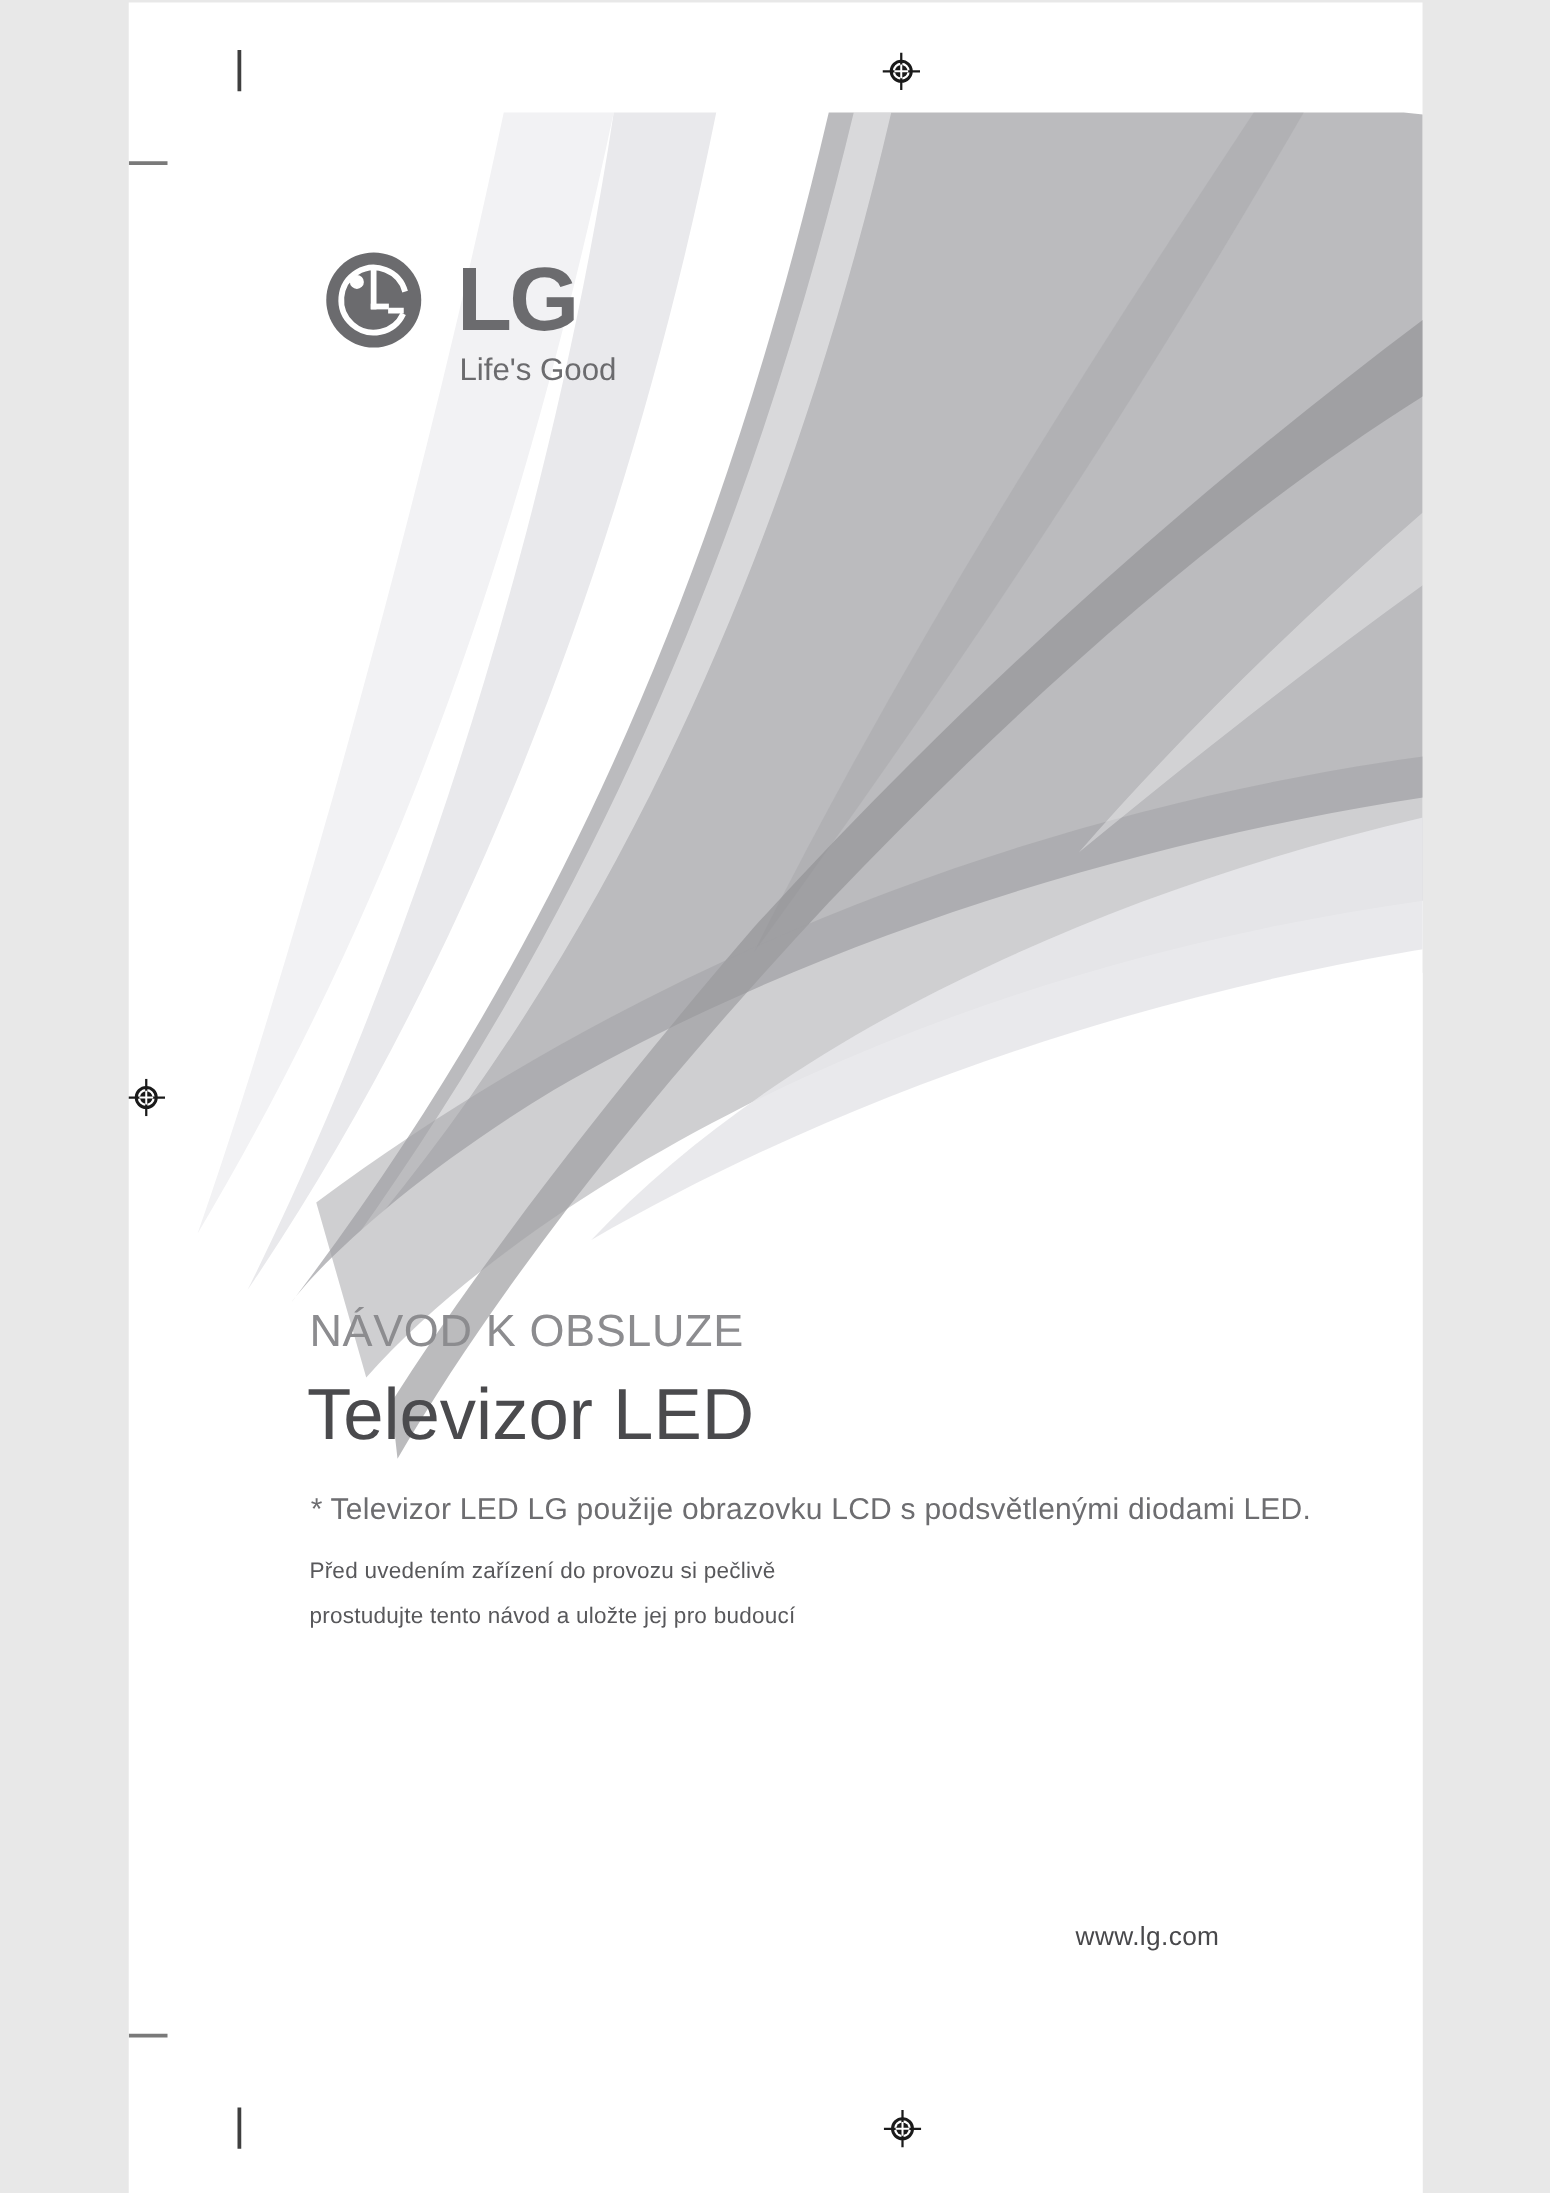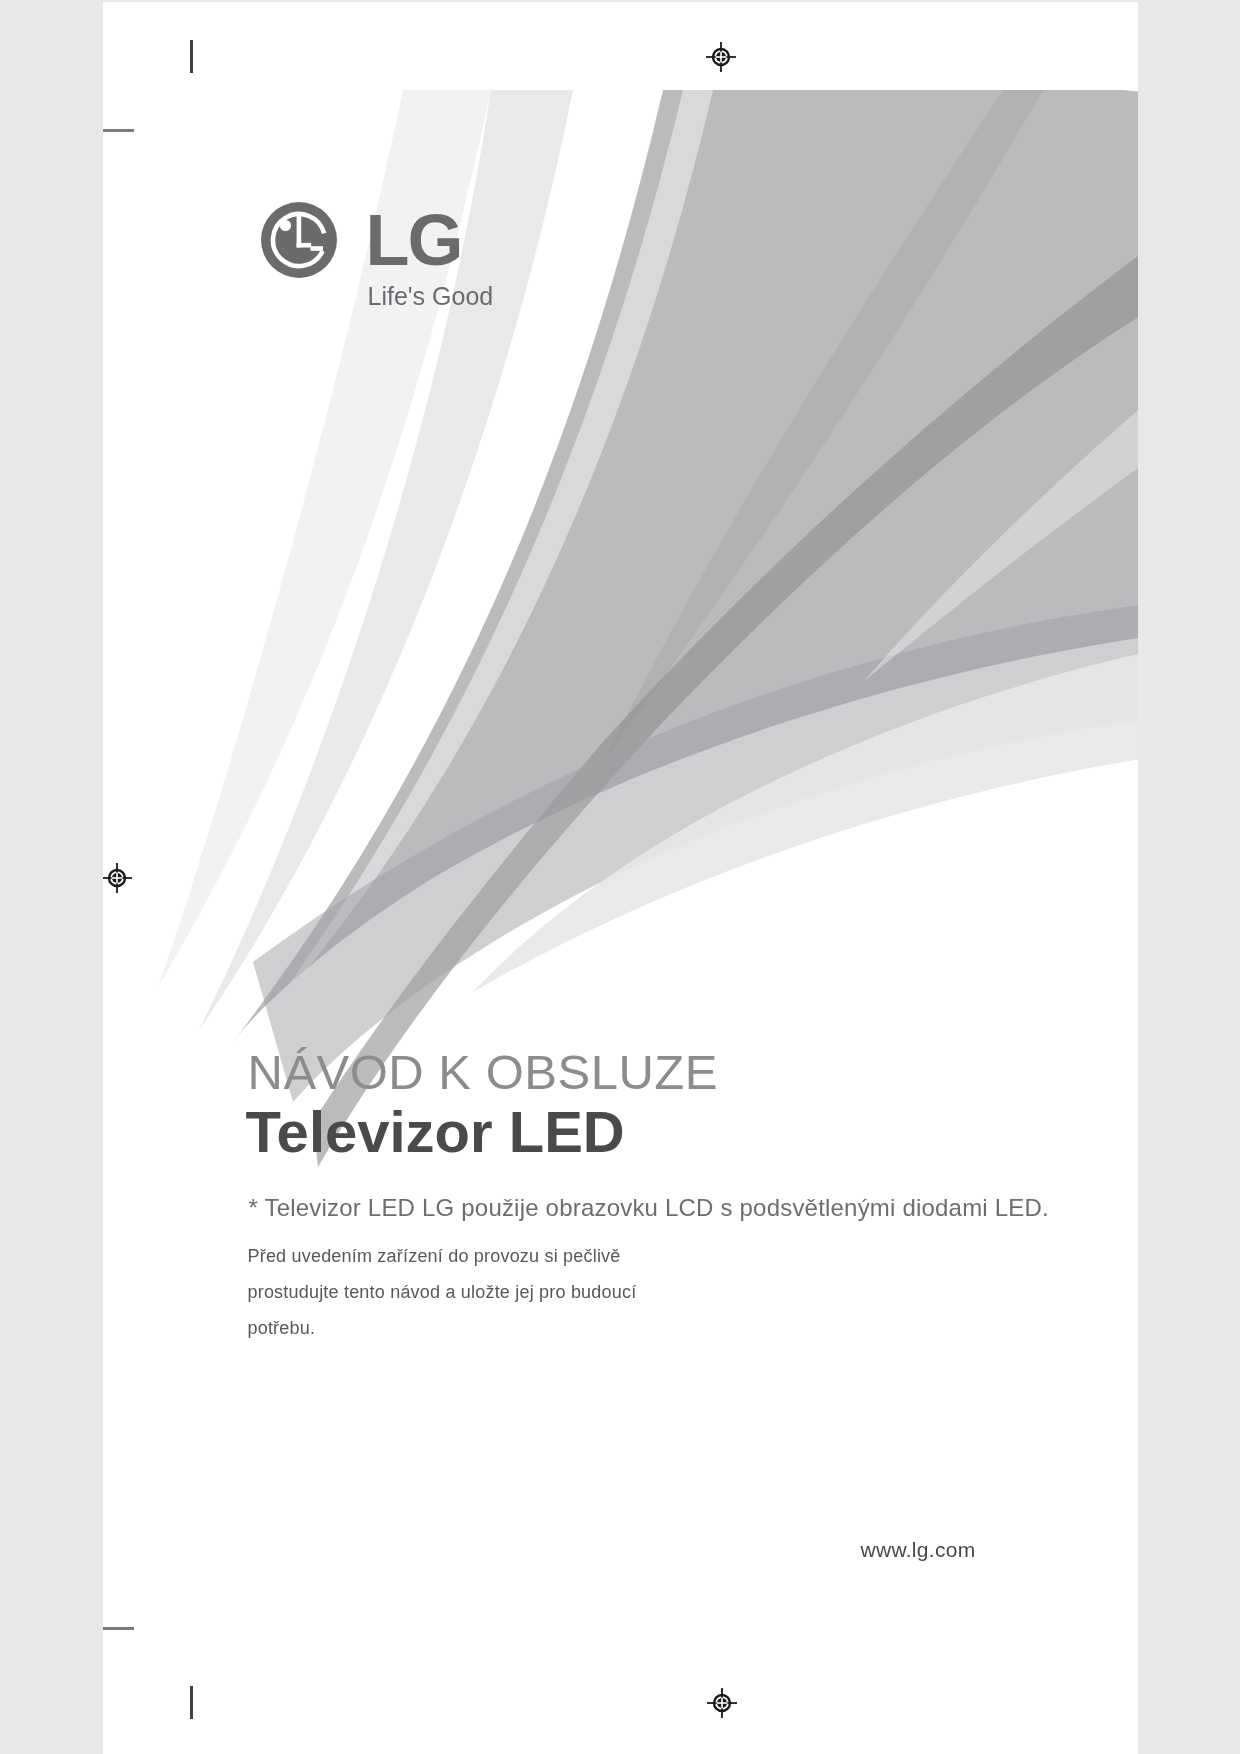--- a/index.html
+++ b/index.html
@@ -25,25 +25,25 @@
     letter-spacing:-2px;line-height:78px;
   }
   .brand-tagline{
     margin-left:108px;margin-top:3px;font-size:25px;font-weight:normal;
     color:#6b6b6e;letter-spacing:0px;
   }
 
   
   .subtitle{
     position:absolute;left:145px;top:1042px;margin:0;
-    font-size:49px;font-weight:normal;color:#8c8c8f;letter-spacing:0.5px;text-align:center;
+    font-size:36px;font-weight:normal;color:#8c8c8f;letter-spacing:0.5px;text-align:center;
   }
   .title{
     position:absolute;left:143px;top:1096px;margin:0;
-    font-size:58px;font-weight:bold;color:#4a4a4d;letter-spacing:0px;
+    font-size:58px;font-weight:normal;color:#4a4a4d;letter-spacing:0px;
   }
   .footnote{
     position:absolute;left:146px;top:1192px;margin:0;
     font-size:24px;color:#6d6d70;letter-spacing:0.2px;
   }
   .intro{
     position:absolute;left:145px;top:1236px;margin:0;
     font-size:18px;line-height:36px;color:#58585b;letter-spacing:0.2px;
   }
   .website{
@@ -142,19 +142,18 @@
     <div class="brand-tagline">Life's Good</div>
   </header>
 
   <main>
     <h2 class="subtitle">NÁVOD K OBSLUZE</h2>
     <h1 class="title">Televizor LED</h1>
     <p class="footnote">* Televizor LED LG použije obrazovku LCD s podsvětlenými diodami LED.</p>
     <div class="intro">
       <div>Před uvedením zařízení do provozu si pečlivě</div>
       <div>prostudujte tento návod a uložte jej pro budoucí</div>
-      <div>potřebu.</div>
     </div>
   </main>
 
   <p class="website">www.lg.com</p>
 
 </div>
 
 </body></html>

